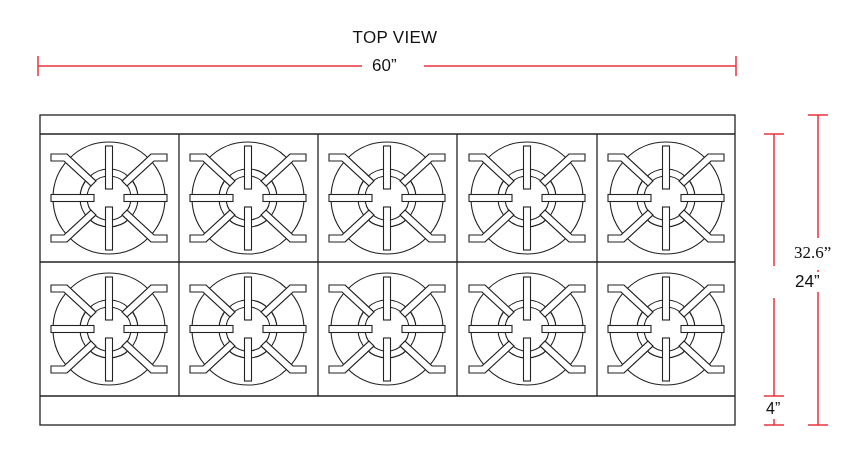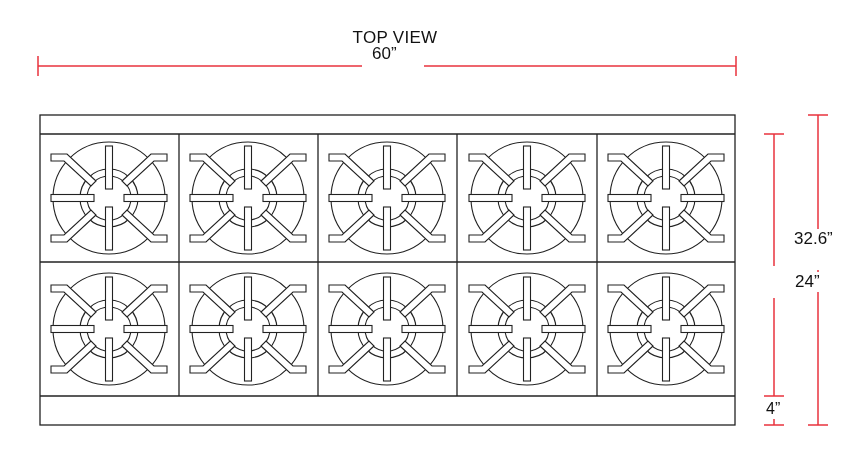--- a/index.html
+++ b/index.html
@@ -71,16 +71,16 @@
     <use href="#burner" x="527" y="198"></use>
     <use href="#burner" x="666" y="198"></use>
     <use href="#burner" x="109" y="329"></use>
     <use href="#burner" x="248" y="329"></use>
     <use href="#burner" x="387" y="329"></use>
     <use href="#burner" x="527" y="329"></use>
     <use href="#burner" x="666" y="329"></use>
   </g>
 </svg>
 
-<div class="dimlabel" style="left:368px; top:44px;">60”</div>
-<div class="dimlabel" style="left:790px; top:229px;">32.6”</div>
+<div class="dimlabel" style="left:368px; top:56px;">60”</div>
+<div class="dimlabel" style="left:790px; top:243px;font-family:Liberation Serif, serif;">32.6”</div>
 <div class="dimlabel" style="left:754px; top:272px;margin-left:37px;">24”</div>
 <div class="dimlabel" style="left:762px; top:400px; font-size:16px;">4”</div>
 
 </body></html>

